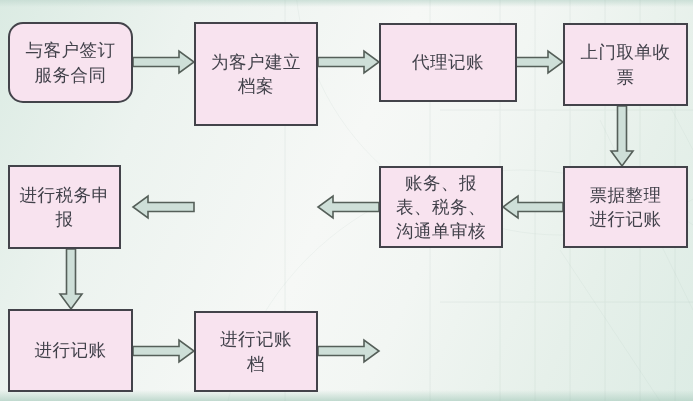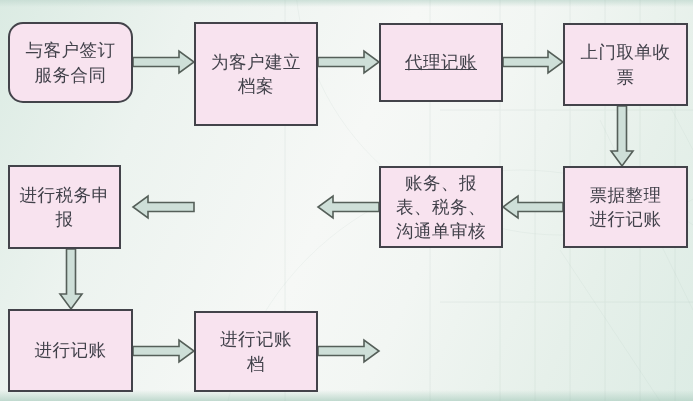--- a/index.html
+++ b/index.html
@@ -39,21 +39,21 @@
     text-align: center;
     white-space: pre-line;
     font-size: 17.5px;
     line-height: 1.38;
     letter-spacing: 0.5px;
     padding: 2px 5px;
   }
   
   .n1  { left: 8px;   top: 22px;  width: 125px; height: 81px; border-radius: 15px; }
   .n2  { left: 194px; top: 22px;  width: 124px; height: 104px; }
-  .n3  { left: 379px; top: 23px;  width: 124px; height: 79px; text-decoration: underline; }
+  .n3  { left: 379px; top: 23px;  width: 138px; height: 79px; }
   .n4  { left: 563px; top: 23px;  width: 125px; height: 83px; text-align: center; }
   .n5  { left: 563px; top: 166px; width: 125px; height: 82px; }
   .n6  { left: 379px; top: 166px; width: 124px; height: 82px; }
   .n7  { left: 194px; top: 166px; width: 124px; height: 80px; }
   .n8  { left: 8px;   top: 165px; width: 113px; height: 84px; }
   .n9  { left: 8px;   top: 309px; width: 125px; height: 83px; }
   .n10 { left: 194px; top: 311px; width: 124px; height: 81px; }
   .n11 { left: 379px; top: 311px; width: 122px; height: 81px; }
 </style>
 </head>

